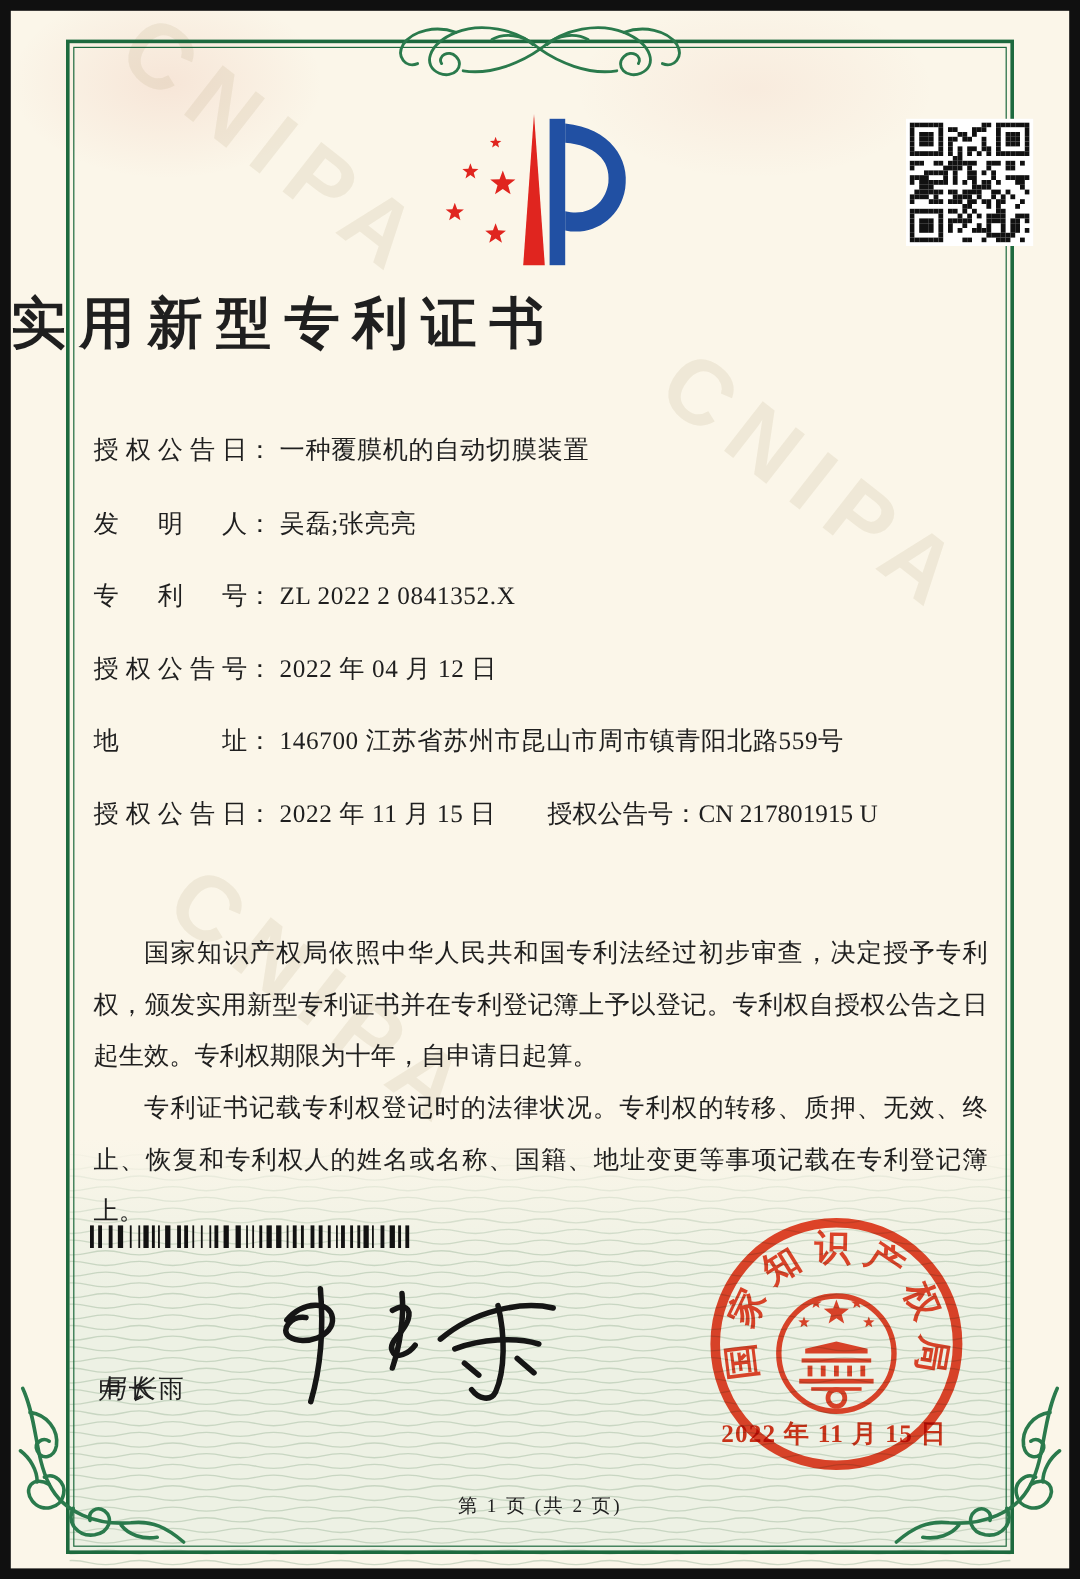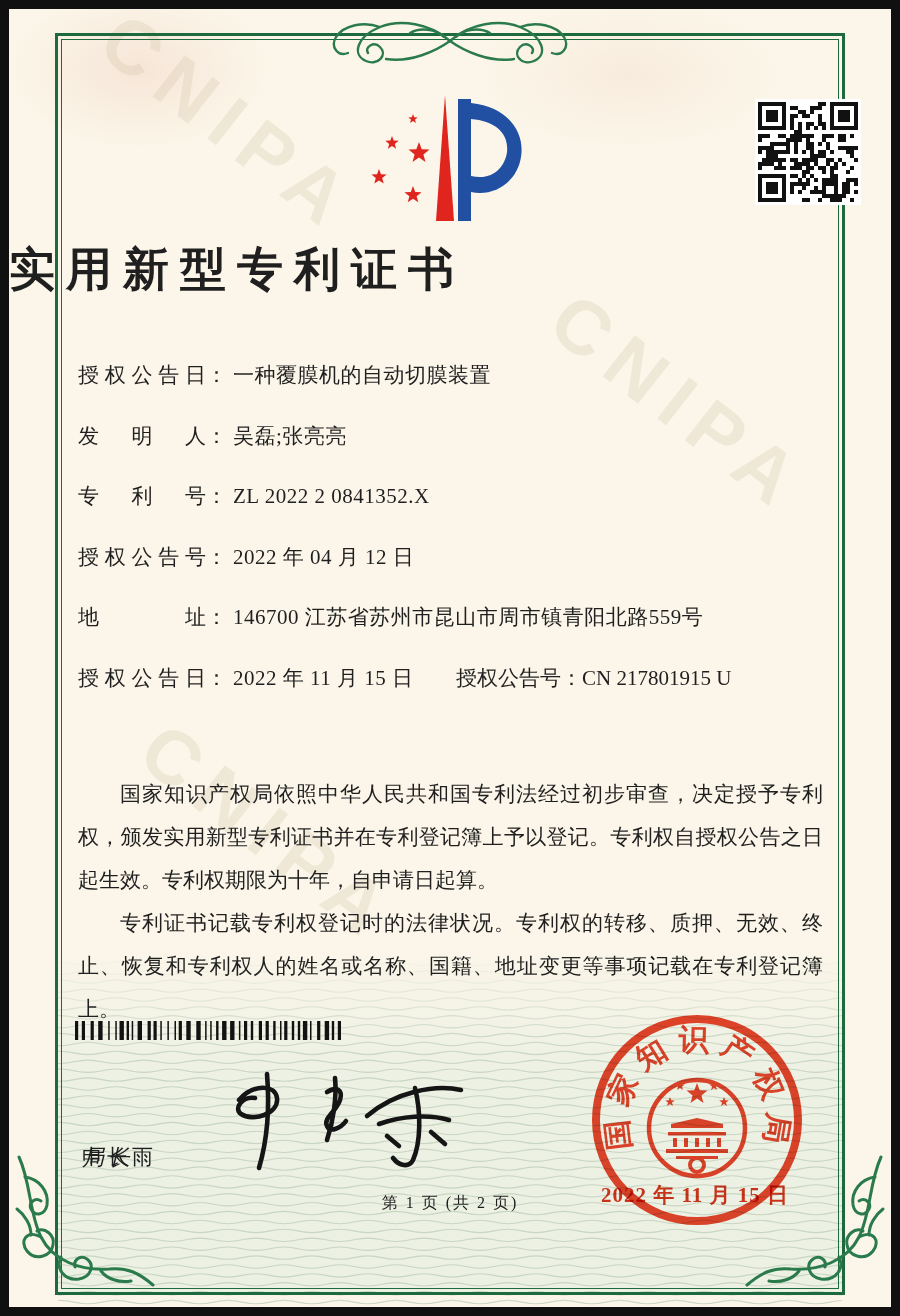--- a/index.html
+++ b/index.html
@@ -31,21 +31,21 @@
   .grant2{position:absolute;left:378px;top:0;}
   .paras{position:absolute;left:69px;right:68px;top:764px;font-size:21px;line-height:43px;text-align:justify;}
   .paras p{margin:0;text-indent:2em;}
   .barcode{position:absolute;left:66px;top:1012px;}
   .director-title{position:absolute;left:73px;top:1134px;font-size:22px;letter-spacing:4px;font-style:italic;}
   .director-name{position:absolute;left:73px;top:1134px;font-size:21px;letter-spacing:4px;}
   .sig{position:absolute;left:200px;top:1055px;}
   .seal{position:absolute;left:574px;top:997px;mix-blend-mode:multiply;opacity:.94;}
   .seal-date{position:absolute;left:566px;top:1172px;width:240px;text-align:center;
              font-size:21px;color:#d8361c;font-weight:bold;letter-spacing:1px;mix-blend-mode:multiply;}
-  .footer{position:absolute;left:0;right:0;top:1184px;text-align:center;font-size:16px;letter-spacing:2px;}
+  .footer{position:absolute;left:0;right:0;top:1236px;text-align:center;font-size:16px;letter-spacing:2px;}
   .corner{position:absolute;bottom:4px;}
   .corner.bl{left:2px;}
   .corner.br{right:2px;transform:scaleX(-1);}
   .top-orn{position:absolute;top:2px;left:50%;transform:translateX(-50%);}
 </style>
 </head>
 <body>
 
 <div class="page">
 

